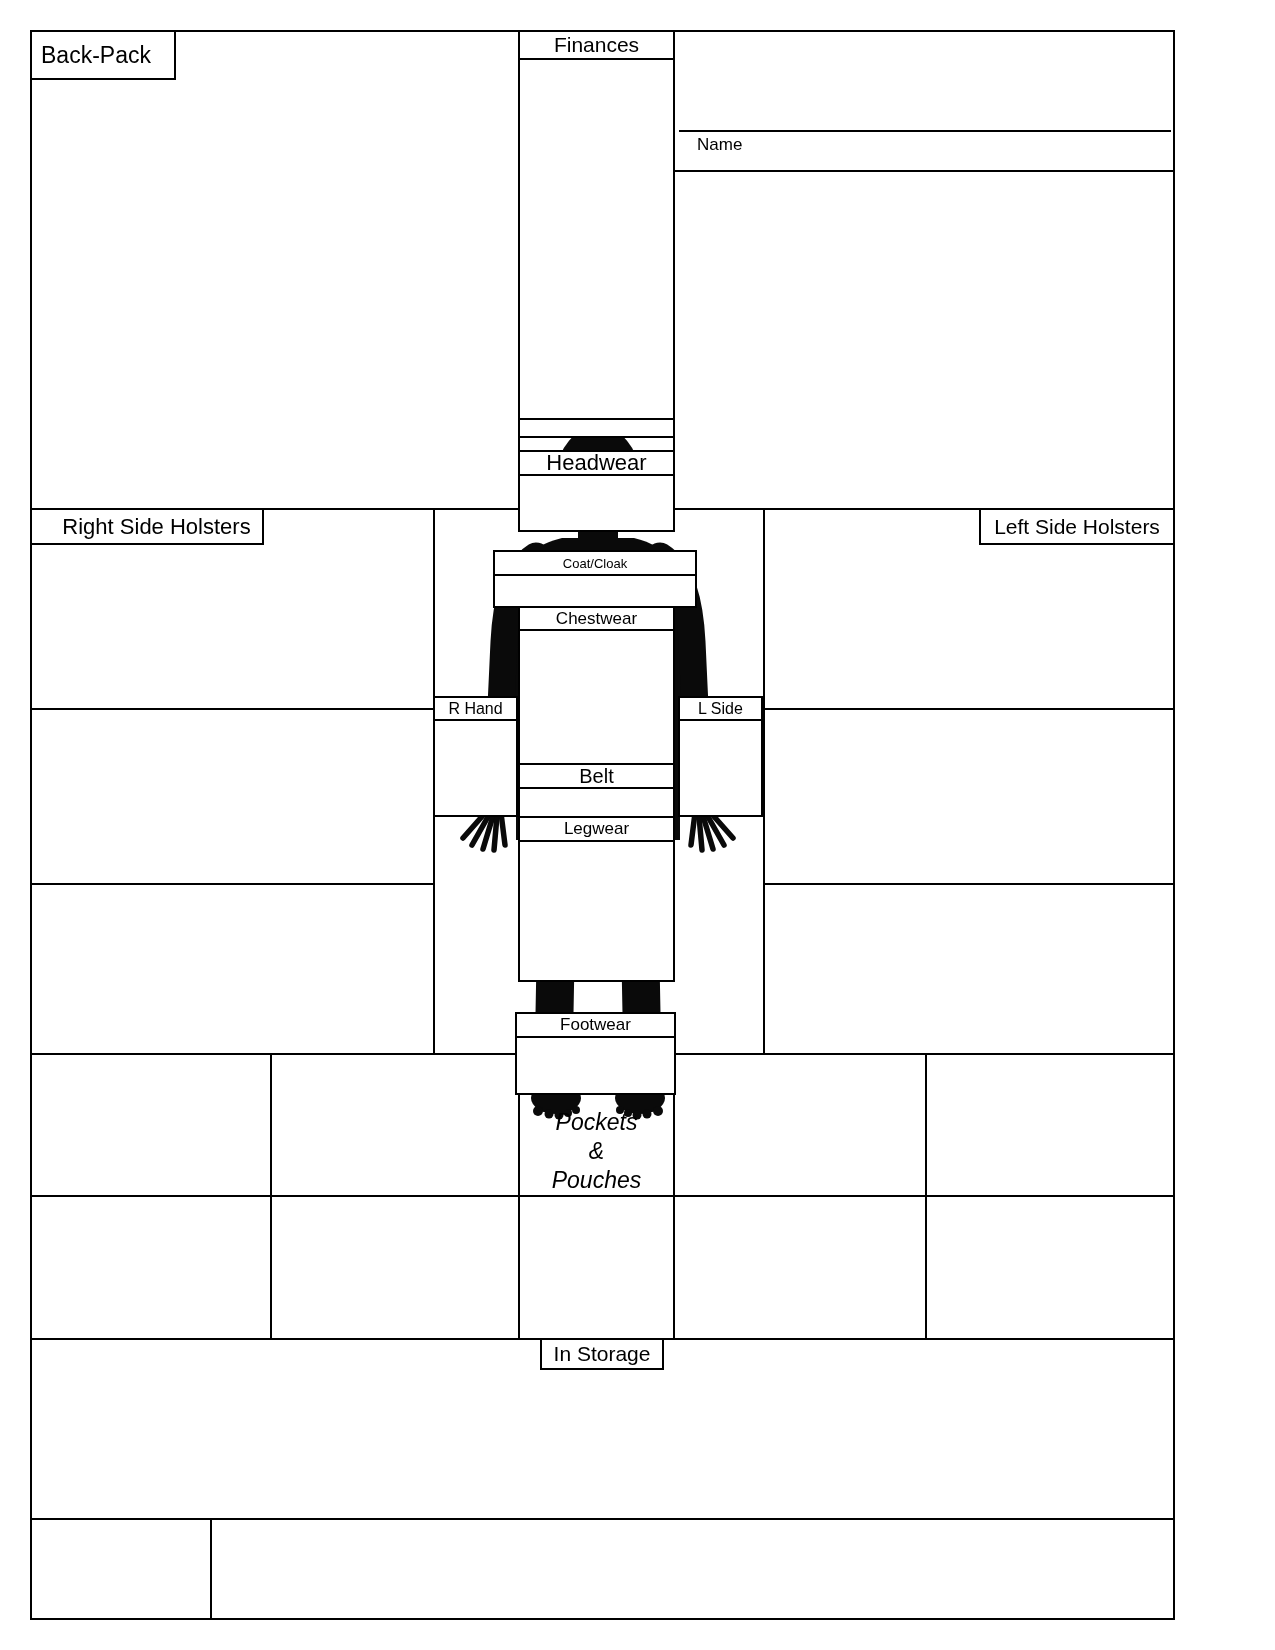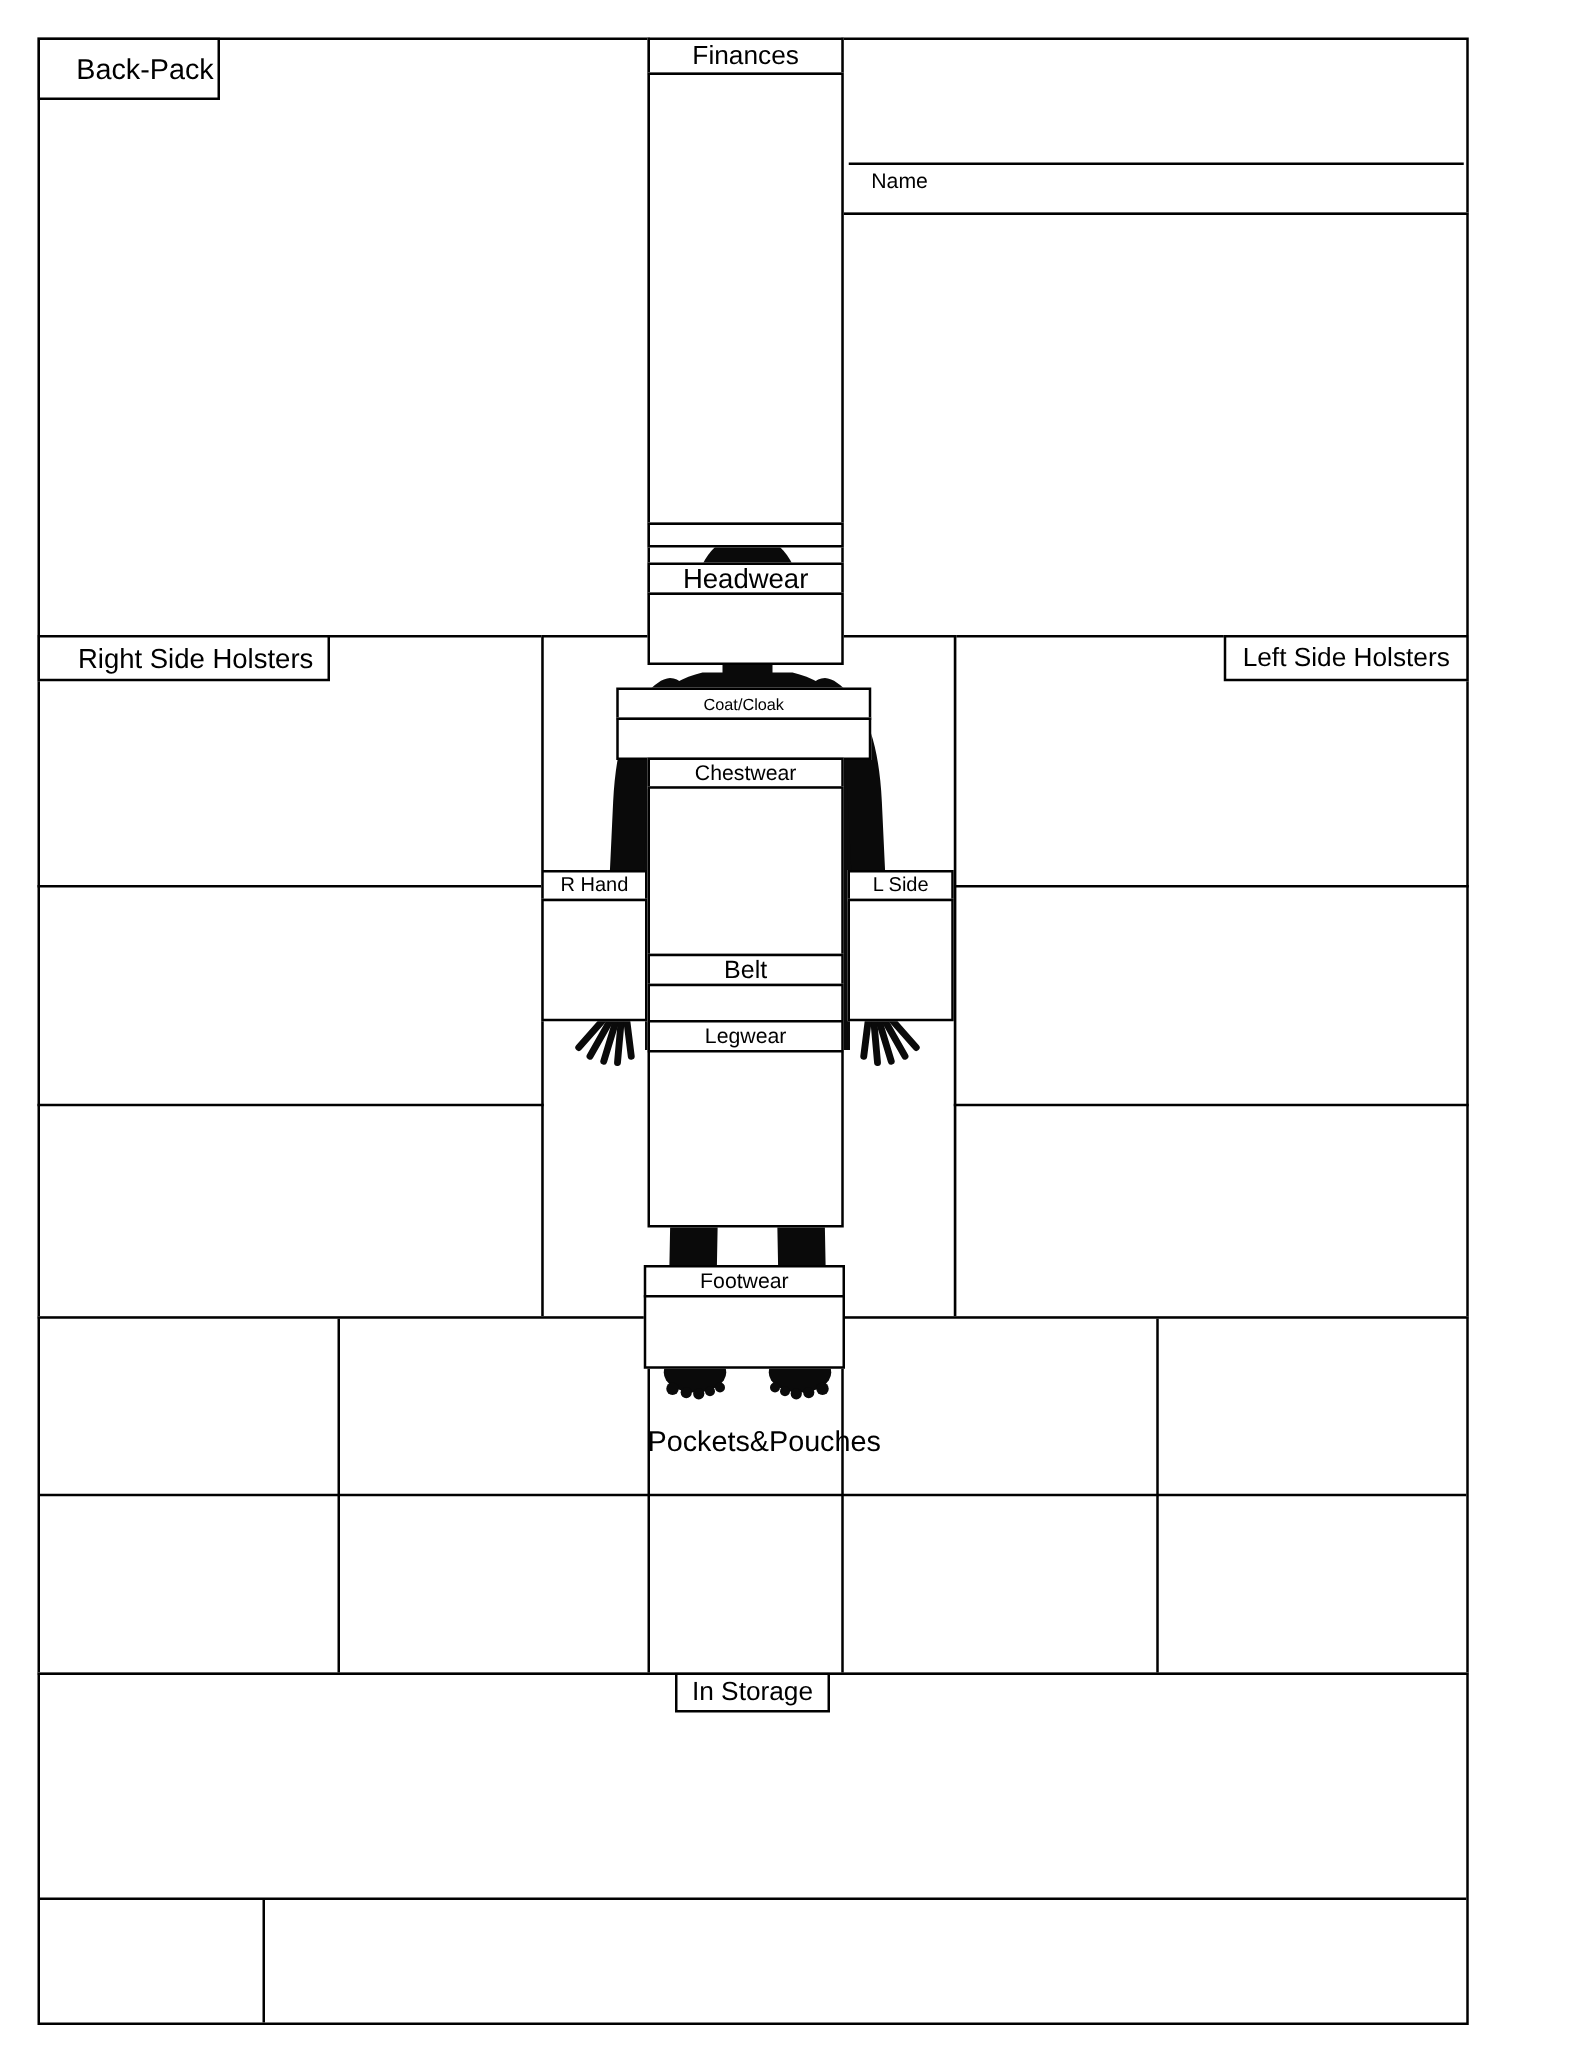--- a/index.html
+++ b/index.html
@@ -14,21 +14,21 @@
   .vline{width:0;border-left:2px solid #000;}
   .slot{background:transparent;}
   .z1{z-index:1}.z2{z-index:2}.z3{z-index:3}.z5{z-index:5}.z10{z-index:10}.z11{z-index:11}
 </style>
 </head>
 <body>
 
 <div class="sheet">
 
   <div class="abs b z1" style="left:30px;top:30px;width:490px;height:480px;"></div>
-  <div class="abs b lbl lft z11" style="left:30px;top:30px;width:146px;height:50px;font-size:23px;padding-left:29px;">Back-Pack</div>
+  <div class="abs b lbl lft z11" style="left:30px;top:30px;width:146px;height:50px;font-size:23px;padding-left:9px;">Back-Pack</div>
   <div class="abs slot z3" style="left:34px;top:84px;width:482px;height:420px;"></div>
 
   <div class="abs b lbl z10" style="left:518px;top:30px;width:157px;height:30px;font-size:21px;">Finances</div>
   <div class="abs b z10" style="left:518px;top:58px;width:157px;height:362px;"></div>
   <div class="abs b z10" style="left:518px;top:418px;width:157px;height:20px;"></div>
 
   <div class="abs b z1" style="left:673px;top:30px;width:502px;height:142px;"></div>
   <div class="abs hline z2" style="left:679px;top:130px;width:492px;"></div>
   <div class="abs lbl lft z2" style="left:697px;top:134px;width:80px;height:22px;font-size:17px;">Name</div>
   <div class="abs slot z3" style="left:679px;top:78px;width:490px;height:50px;"></div>
@@ -118,21 +118,21 @@
   <div class="abs b lbl z10" style="left:515px;top:1012px;width:161px;height:26px;font-size:17px;">Footwear</div>
   <div class="abs b z10" style="left:515px;top:1036px;width:161px;height:59px;"></div>
 
   <div class="abs b z1" style="left:30px;top:1053px;width:1145px;height:287px;"></div>
   <div class="abs vline z2" style="left:270px;top:1055px;height:283px;"></div>
   <div class="abs vline z2" style="left:518px;top:1055px;height:283px;"></div>
   <div class="abs vline z2" style="left:673px;top:1055px;height:283px;"></div>
   <div class="abs vline z2" style="left:925px;top:1055px;height:283px;"></div>
   <div class="abs hline z2" style="left:32px;top:1195px;width:1141px;"></div>
 
-  <div class="abs lbl z11" style="left:518px;top:1108px;width:157px;height:90px;font-size:23px;line-height:29px;flex-direction:row;justify-content:flex-start;">
+  <div class="abs lbl z11" style="left:518px;top:1108px;width:157px;height:90px;font-size:23px;line-height:29px;flex-direction:column;justify-content:flex-start;font-style:italic;">
     <div>Pockets</div>
     <div>&amp;</div>
     <div>Pouches</div>
   </div>
 
   <div class="abs slot z3" style="left:34px;top:1059px;width:234px;height:133px;"></div>
   <div class="abs slot z3" style="left:274px;top:1059px;width:242px;height:133px;"></div>
   <div class="abs slot z3" style="left:679px;top:1059px;width:244px;height:133px;"></div>
   <div class="abs slot z3" style="left:929px;top:1059px;width:242px;height:133px;"></div>
   <div class="abs slot z3" style="left:34px;top:1199px;width:234px;height:137px;"></div>

